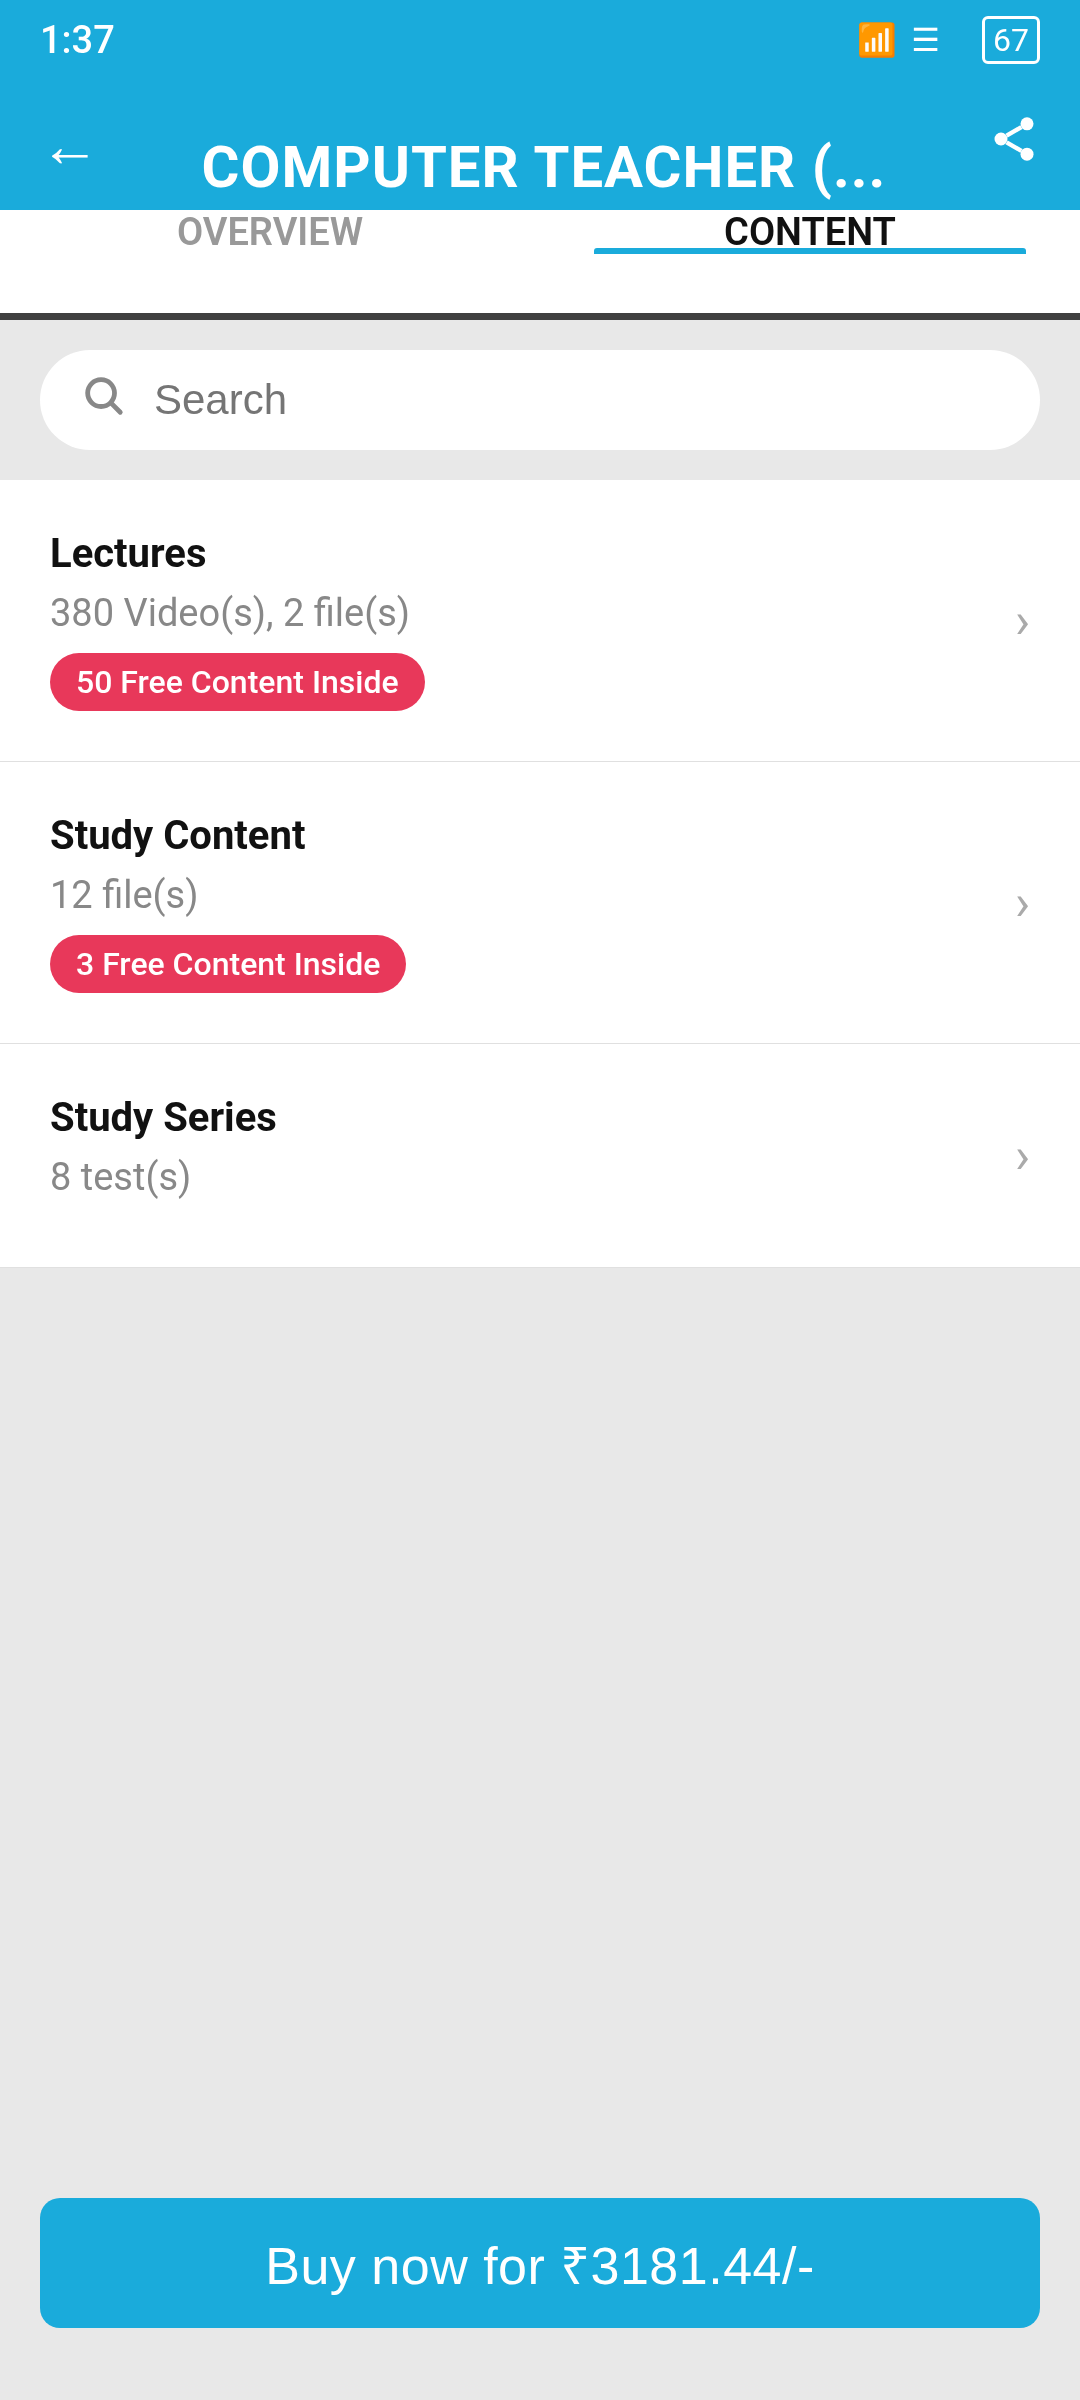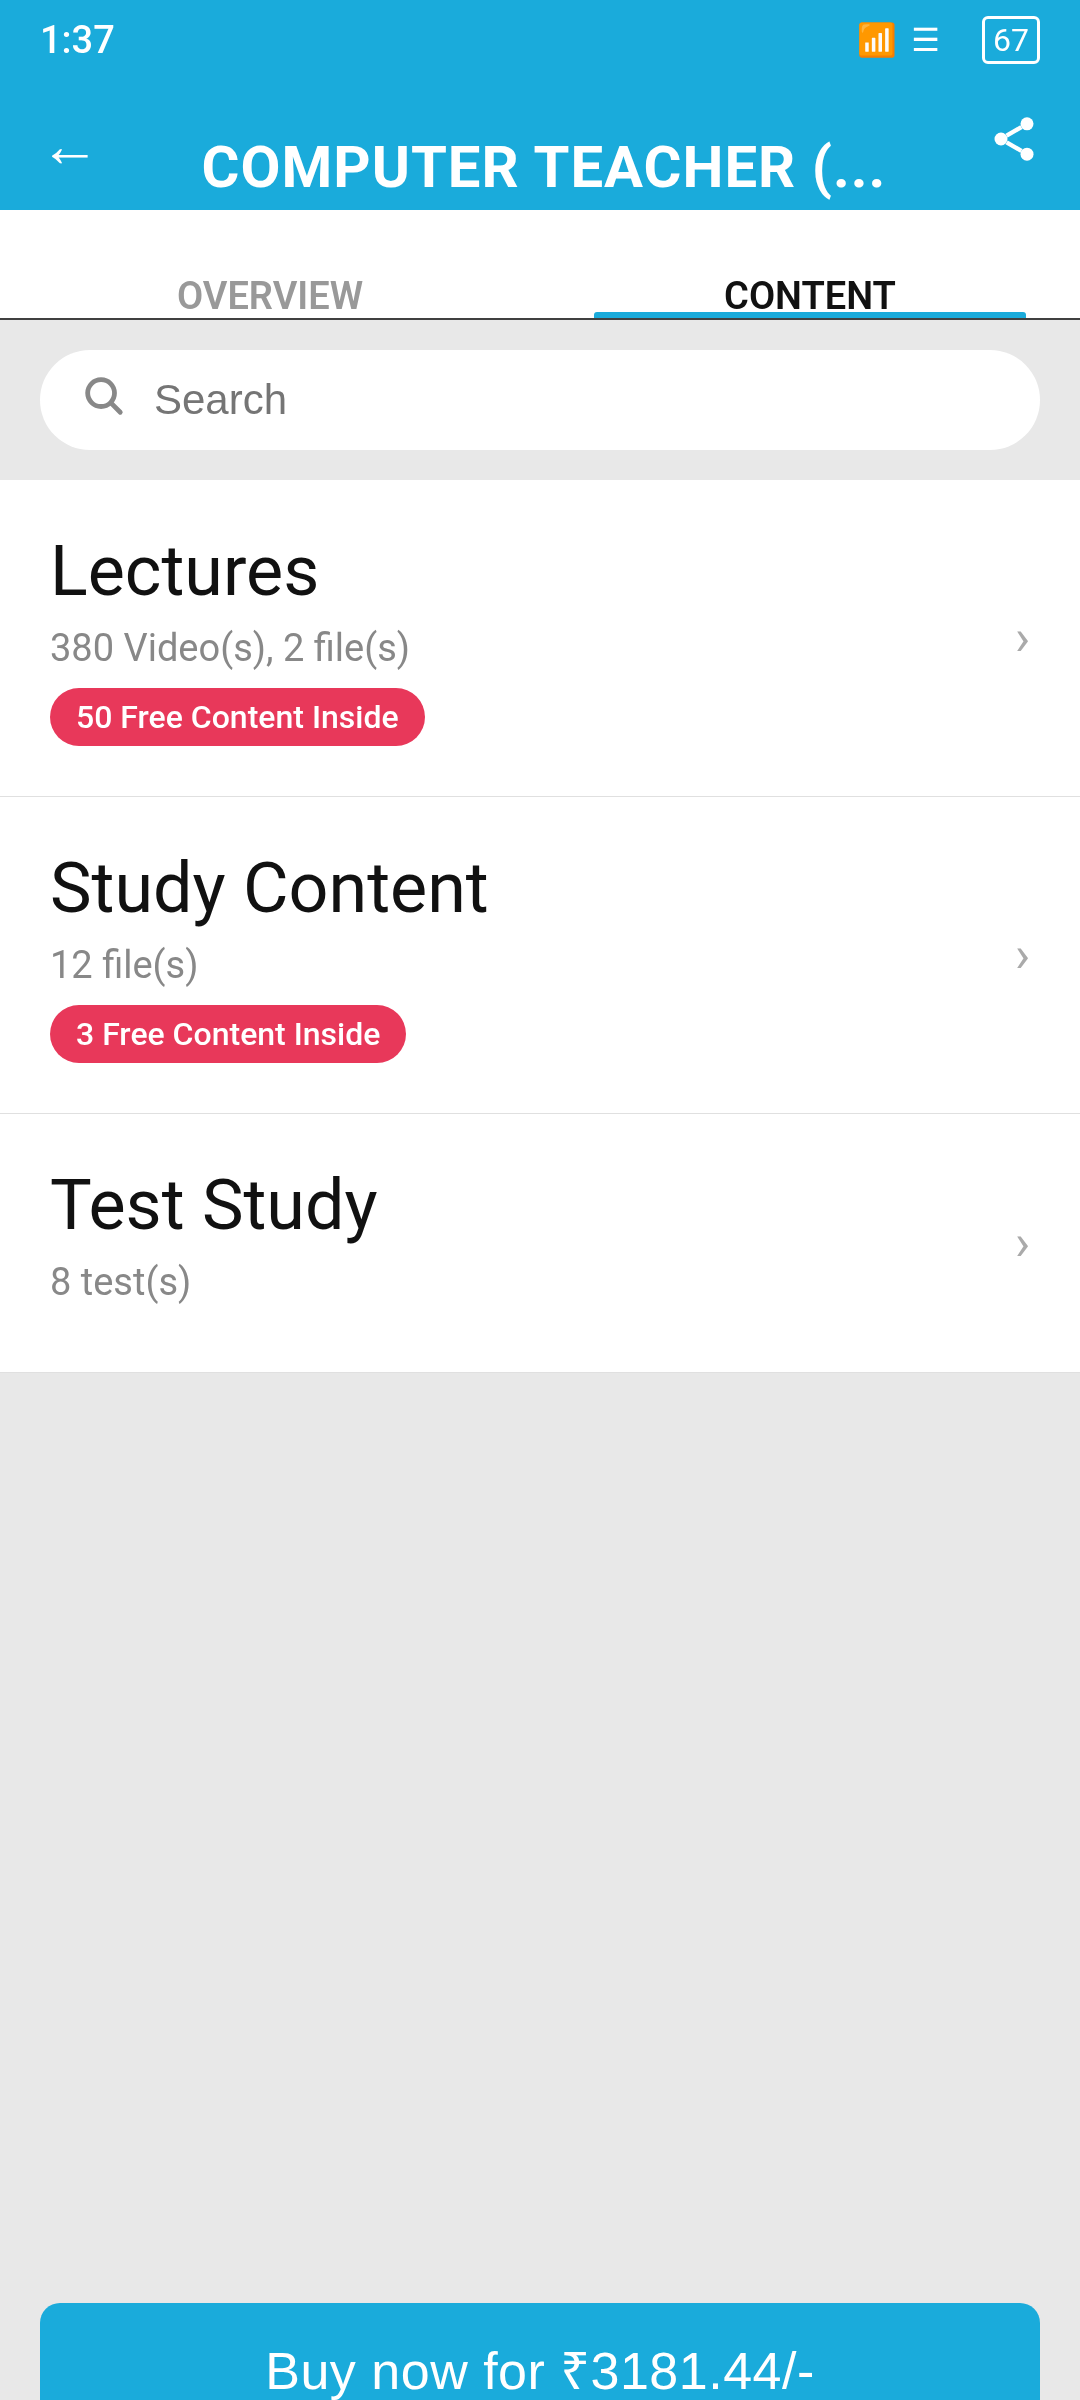--- a/index.html
+++ b/index.html
@@ -76,22 +76,22 @@
       font-size: 52px;
       cursor: pointer;
     }
 
     
     .tabs-bar {
       width: 100%;
       height: 110px;
       background: white;
       display: flex;
-      align-items: flex-end;
-      border-bottom: 2px solid #404040;
+      align-items: flex-start;
+      border-bottom: 7px solid #404040;
     }
     .tab-item {
       flex: 1;
       display: flex;
       flex-direction: column;
       align-items: center;
       justify-content: center;
       font-size: 38px;
       font-weight: 600;
       cursor: pointer;
@@ -151,22 +151,22 @@
       border-bottom: 1px solid #e0e0e0;
       display: flex;
       align-items: center;
       justify-content: space-between;
       cursor: pointer;
     }
     .content-item-left {
       flex: 1;
     }
     .content-item-title {
-      font-size: 70px;
-      font-weight: 400;
+      font-size: 40px;
+      font-weight: 700;
       color: #111;
       margin-bottom: 14px;
     }
     .content-item-subtitle {
       font-size: 38px;
       color: #888;
       margin-bottom: 18px;
     }
     .content-item-badge {
       display: inline-block;
@@ -272,21 +272,21 @@
     <div class="content-item-left">
       <div class="content-item-title">Study Content</div>
       <div class="content-item-subtitle">12 file(s)</div>
       <span class="content-item-badge">3 Free Content Inside</span>
     </div>
     <span class="content-item-chevron">›</span>
   </div>
 
   <div class="content-item">
     <div class="content-item-left">
-      <div class="content-item-title">Test Study</div>
+      <div class="content-item-title">Study Series</div>
       <div class="content-item-subtitle">8 test(s)</div>
     </div>
     <span class="content-item-chevron">›</span>
   </div>
 
 </div>
 
 <div class="gray-area"></div>
 
 <div class="buy-btn-wrap">

